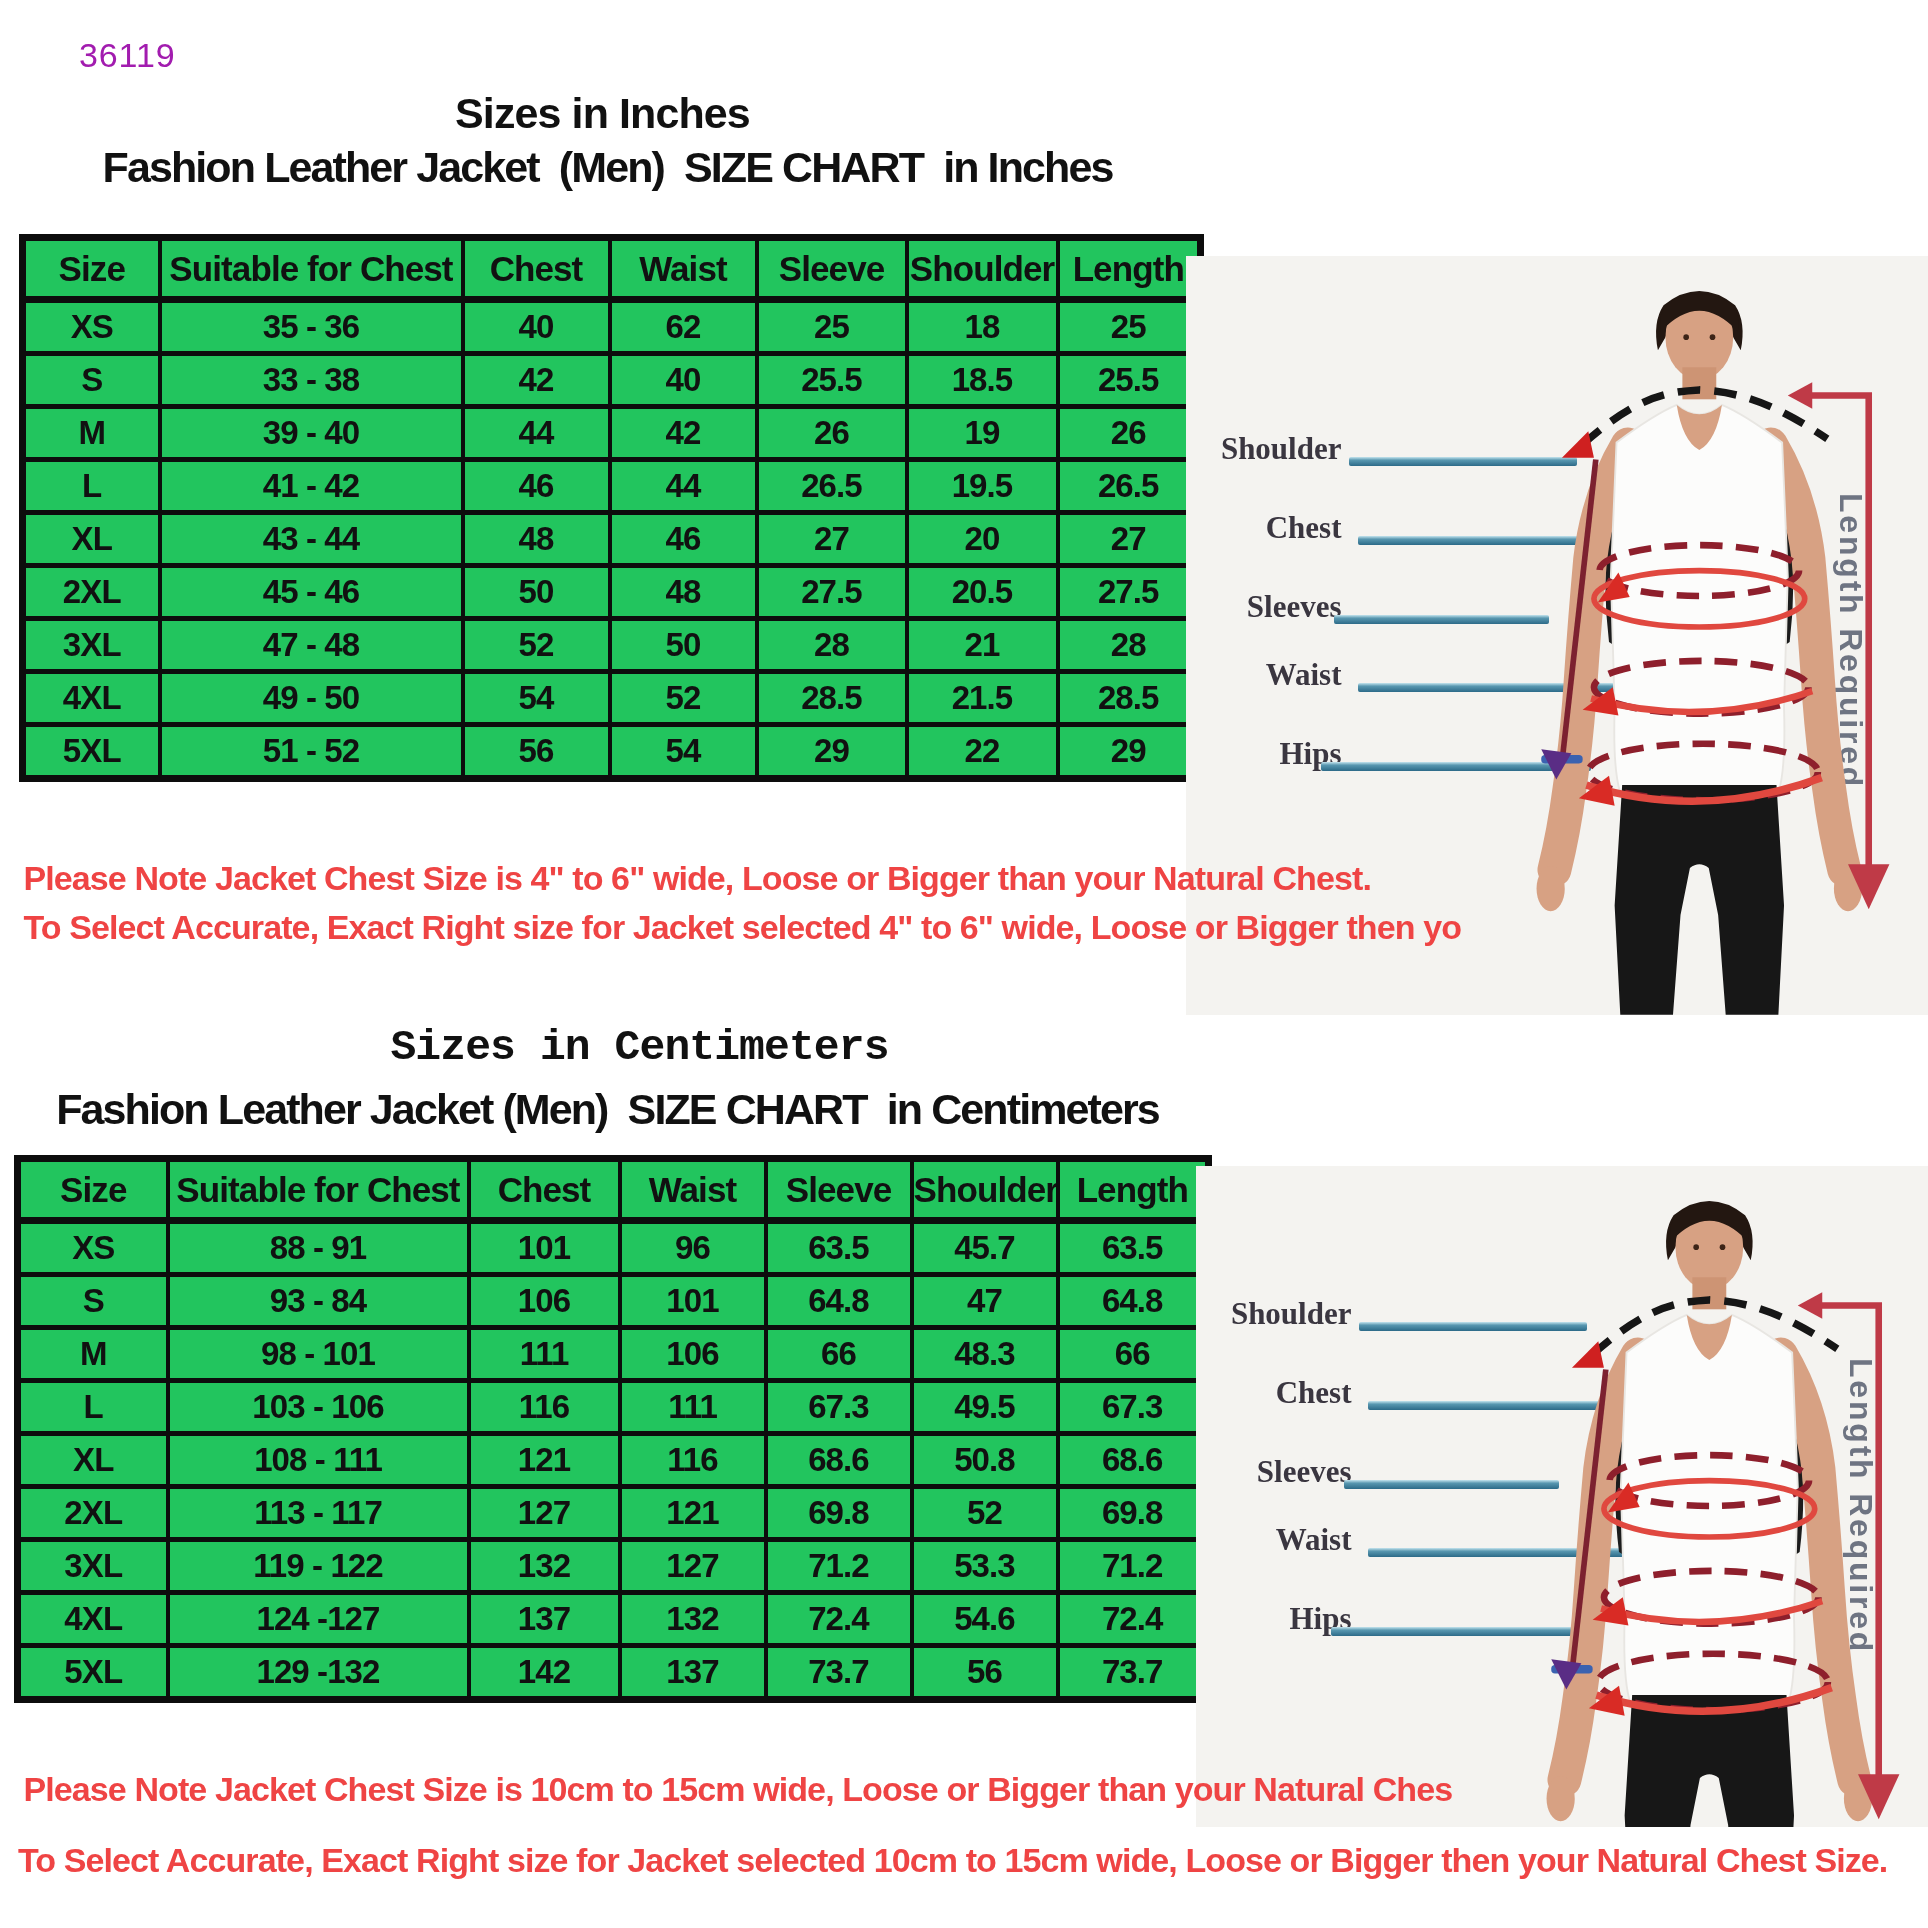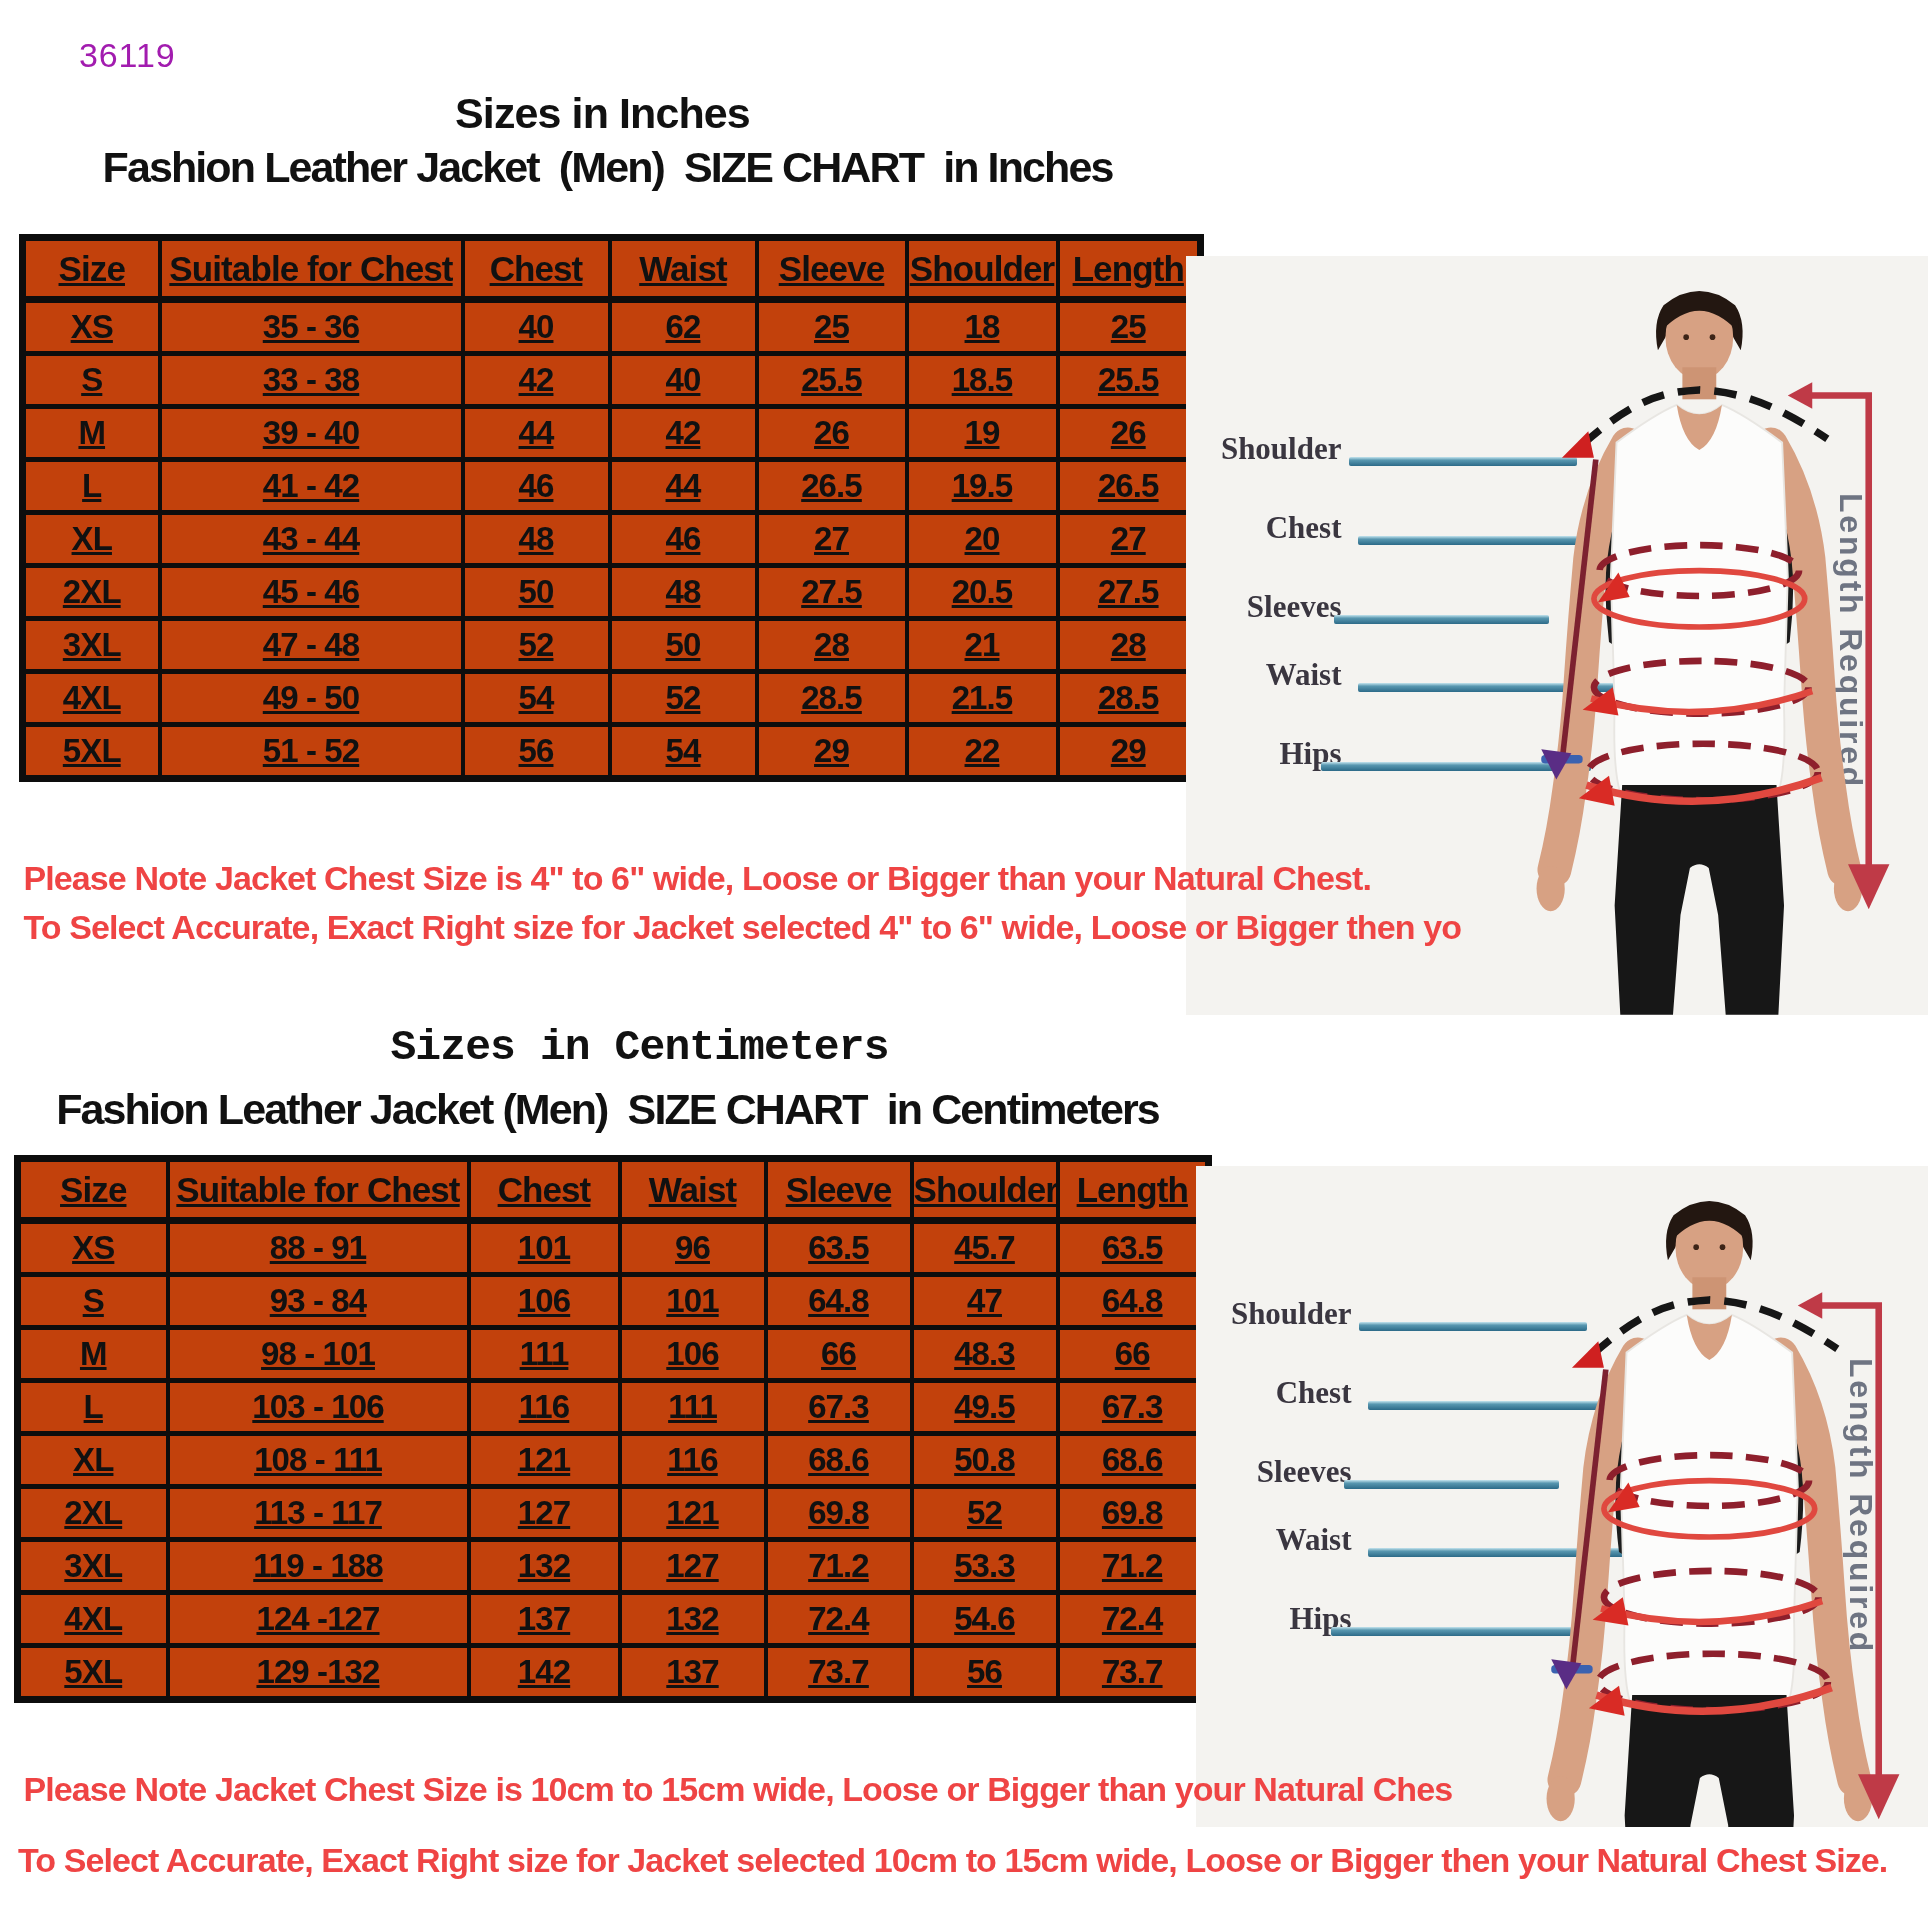--- a/index.html
+++ b/index.html
@@ -13,21 +13,21 @@
   .t2{left:37px;top:1023px;font-family:Liberation Mono, monospace;}
   .heading{width:1215px;text-align:center;font-weight:700;font-size:43px;letter-spacing:-1.9px;white-space:pre;}
   .h1{left:0;top:143px;}
   .h2{left:0;top:1085px;}
   .note{font-weight:700;font-size:34px;letter-spacing:-0.9px;white-space:pre;color:#ef4444;}
   .n1a{left:23.5px;top:859px;}
   .n1b{left:23.5px;top:908px;}
   .n2a{left:23.5px;top:1770px;}
   .n2b{left:18px;top:1841px;}
   
-  table.size-table{border-collapse:collapse;table-layout:fixed;background:#c2410c;text-decoration:underline;}
+  table.size-table{border-collapse:collapse;table-layout:fixed;background:#22c55e;}
   .tbl1{left:19px;top:234px;width:1177px;}
   .tbl2{left:14px;top:1155px;width:1190px;}
   table.size-table th,table.size-table td{
     border:4.7px solid #0d0d0d;border-top-width:5.6px;border-bottom-width:5.6px;
     text-align:center;vertical-align:middle;
     font-weight:700;letter-spacing:-0.9px;padding:0;overflow:hidden;white-space:nowrap;}
   table.size-table{border:7.5px solid #0d0d0d;}
   table.size-table th{height:55px;font-size:35px;border-bottom-width:7.5px;}
   table.size-table td{height:48px;font-size:33px;}
   
@@ -242,21 +242,21 @@
         <td>2XL</td>
         <td>113 - 117</td>
         <td>127</td>
         <td>121</td>
         <td>69.8</td>
         <td>52</td>
         <td>69.8</td>
       </tr>
       <tr>
         <td>3XL</td>
-        <td>119 - 188</td>
+        <td>119 - 122</td>
         <td>132</td>
         <td>127</td>
         <td>71.2</td>
         <td>53.3</td>
         <td>71.2</td>
       </tr>
       <tr>
         <td>4XL</td>
         <td>124 -127</td>
         <td>137</td>

